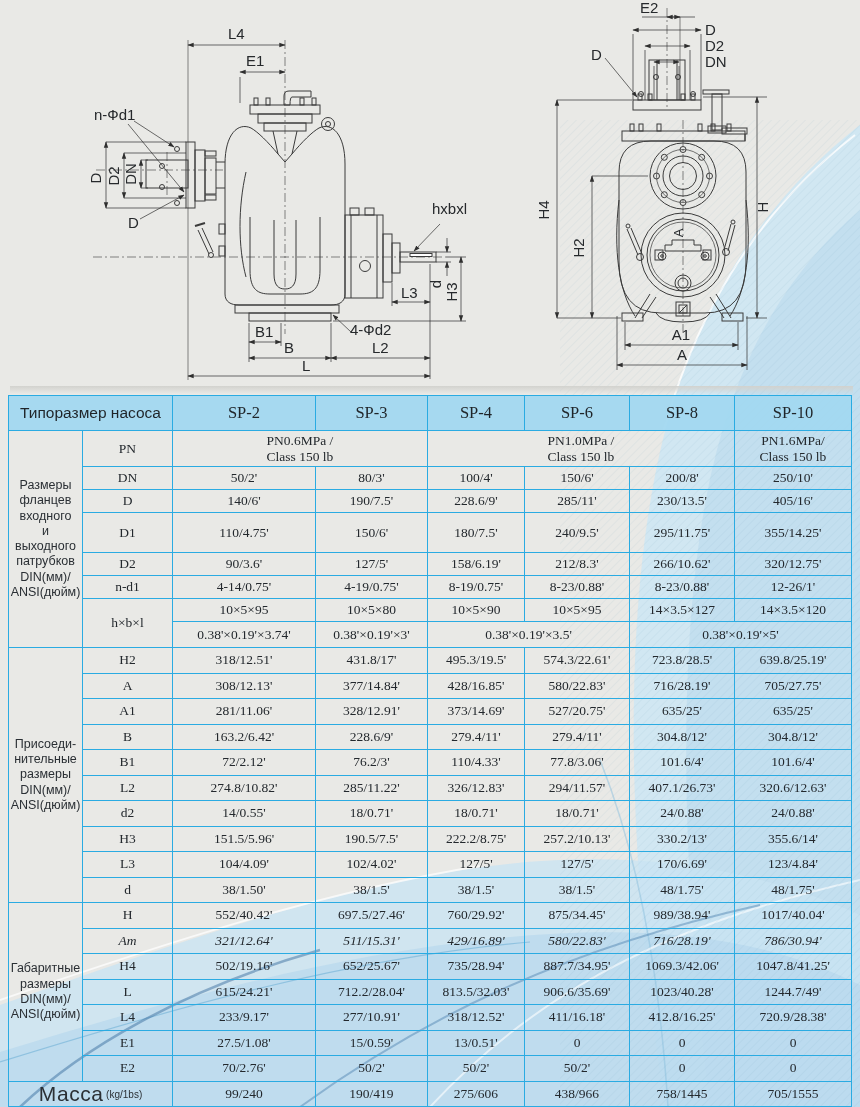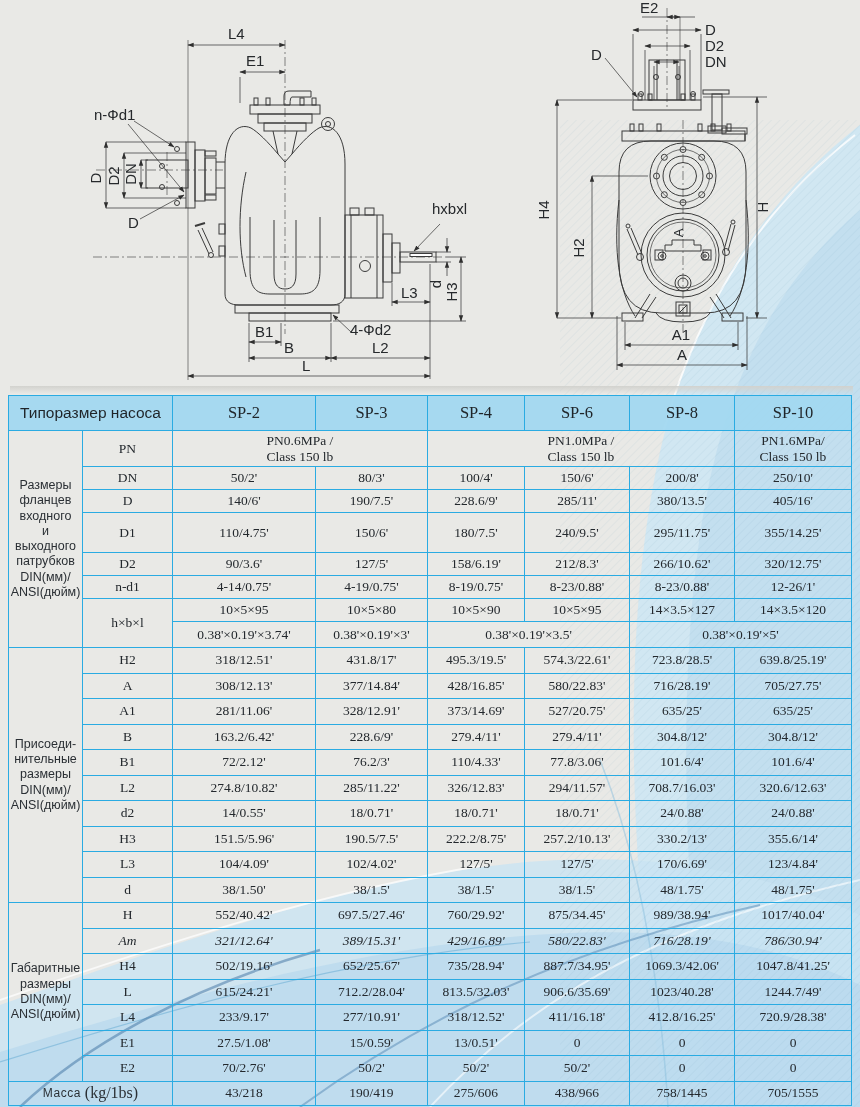--- a/index.html
+++ b/index.html
@@ -34,22 +34,22 @@
     border-left:none;text-align:left;padding-left:5px;
     font-size:12.5px;line-height:1.22;color:#2a2f34;background:transparent;
   }
   td.param,td.val{
     font-family:"Liberation Serif",serif;font-size:13.5px;color:#23282d;
     line-height:1.15;
   }
   tr.sec-start > td{border-top:2px solid #7d868c;}
   tr.mass-row td{border-top:2px solid #7d868c;border-bottom:2px solid #7d868c;}
   td.mass-label{border-left:none;font-size:13px;}
-  .mass-word{font-family:"Liberation Sans",sans-serif;font-size:12px;letter-spacing:0.5px;vertical-align:middle;}
-  .mass-unit{font-family:Liberation Serif, serif;font-size:16px;vertical-align:middle;}
+  .mass-word{font-family:"Liberation Sans",sans-serif;font-size:21px;letter-spacing:0.5px;vertical-align:middle;}
+  .mass-unit{font-family:Liberation Sans, sans-serif;font-size:10px;vertical-align:middle;}
   #top-shade{position:absolute;left:10px;top:386px;width:843px;height:8px;z-index:1;
     background:linear-gradient(#d2d2ce,rgba(210,210,206,0));}
 </style>
 </head>
 <body>
 
 <svg id="bg" width="860" height="1107" viewBox="0 0 860 1107">
   <defs>
     <pattern id="hatch" width="6" height="6" patternUnits="userSpaceOnUse" patternTransform="rotate(45)">
       <line x1="0" y1="0" x2="0" y2="6" stroke="rgba(90,140,175,0.12)" stroke-width="1.2"></line>
@@ -434,21 +434,21 @@
         <td class="val">
           <div>190/7.5'</div>
         </td>
         <td class="val">
           <div>228.6/9'</div>
         </td>
         <td class="val">
           <div>285/11'</div>
         </td>
         <td class="val">
-          <div>380/13.5'</div>
+          <div>230/13.5'</div>
         </td>
         <td class="val">
           <div>405/16'</div>
         </td>
       </tr>
       <tr style="height: 40px;">
         <td class="param">
           <div>D1</div>
         </td>
         <td class="val">
@@ -685,21 +685,21 @@
         <td class="val">
           <div>285/11.22'</div>
         </td>
         <td class="val">
           <div>326/12.83'</div>
         </td>
         <td class="val">
           <div>294/11.57'</div>
         </td>
         <td class="val">
-          <div>708.7/16.03'</div>
+          <div>407.1/26.73'</div>
         </td>
         <td class="val">
           <div>320.6/12.63'</div>
         </td>
       </tr>
       <tr style="height: 25.5px;">
         <td class="param">
           <div>d2</div>
         </td>
         <td class="val">
@@ -820,21 +820,21 @@
         </td>
       </tr>
       <tr style="height: 25.5px; font-style: italic;">
         <td class="param">
           <div>Am</div>
         </td>
         <td class="val">
           <div>321/12.64'</div>
         </td>
         <td class="val">
-          <div>389/15.31'</div>
+          <div>511/15.31'</div>
         </td>
         <td class="val">
           <div>429/16.89'</div>
         </td>
         <td class="val">
           <div>580/22.83'</div>
         </td>
         <td class="val">
           <div>716/28.19'</div>
         </td>
@@ -952,21 +952,21 @@
         </td>
         <td class="val">
           <div>0</div>
         </td>
         <td class="val">
           <div>0</div>
         </td>
       </tr>
       <tr class="mass-row" style="height: 24px;">
         <td class="mass-label" colspan="2"><span class="mass-word">Масса</span><span class="mass-unit"> (kg/1bs)</span></td>
-        <td class="val">43/218</td>
+        <td class="val">99/240</td>
         <td class="val">190/419</td>
         <td class="val">275/606</td>
         <td class="val">438/966</td>
         <td class="val">758/1445</td>
         <td class="val">705/1555</td>
       </tr>
     </tbody>
   </table>
 
 </body></html>

